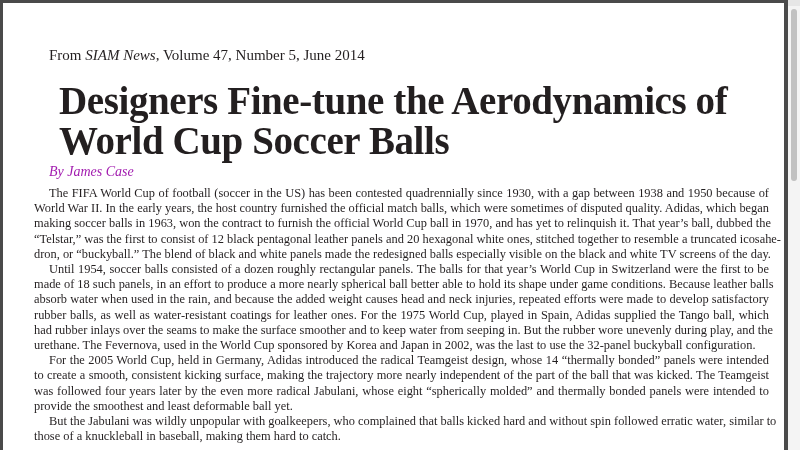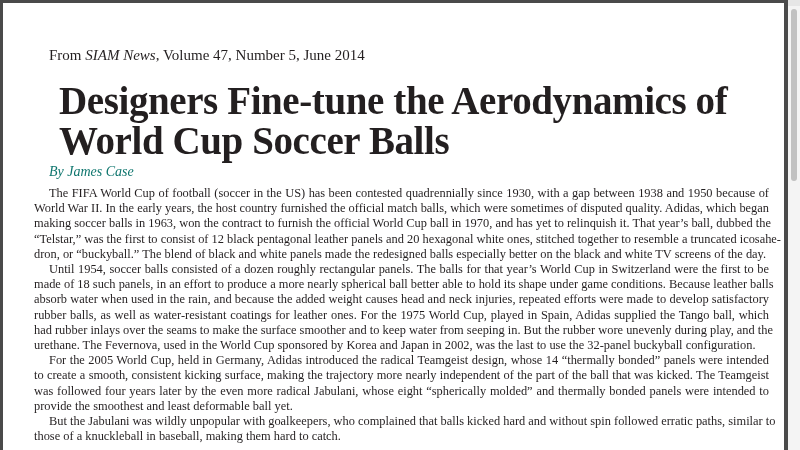--- a/index.html
+++ b/index.html
@@ -21,21 +21,21 @@
     }
     .source i { font-style: italic; }
     .title {
       position: absolute; left: 46px; top: 68px;
       font-size: 39px; line-height: 40px; font-weight: bold;
       color: #231f20; margin: 10px; letter-spacing: -0.4px;
     }
     .title span { display: block; white-space: nowrap; }
     .byline {
       position: absolute; left: 46px; top: 161px;
-      font-size: 14px; font-style: italic; color: #0f766e; text-align: right;
+      font-size: 14px; font-style: italic; color: #a21caf; text-align: right;
     }
     .body {
       position: absolute; left: 31px; top: 183px; width: 735px;
       font-size: 12.4px; line-height: 15.2px; color: #231f20;
     }
     .body .line { display: block; white-space: nowrap; text-align: justify; text-align-last: justify; }
     .body .line.last { text-align-last: left; }
     .body .line.indent { text-indent: 15px; }
     .scrollbar {
       position: absolute; left: 788px; top: 0; width: 12px; height: 450px;
@@ -60,32 +60,32 @@
     <span>World Cup Soccer Balls</span>
   </h1>
 
   <div class="byline">By James Case</div>
 
   <div class="body" id="article-body">
       <span class="line indent">The FIFA World Cup of football (soccer in the US) has been contested quadrennially since 1930, with a gap between 1938 and 1950 because of</span>
       <span class="line">World War II. In the early years, the host country furnished the official match balls, which were sometimes of disputed quality. Adidas, which began</span>
       <span class="line">making soccer balls in 1963, won the contract to furnish the official World Cup ball in 1970, and has yet to relinquish it. That year’s ball, dubbed the</span>
       <span class="line">“Telstar,” was the first to consist of 12 black pentagonal leather panels and 20 hexagonal white ones, stitched together to resemble a truncated icosahe-</span>
-      <span class="line last">dron, or “buckyball.” The blend of black and white panels made the redesigned balls especially better on the black and white TV screens of the day.</span>
+      <span class="line last">dron, or “buckyball.” The blend of black and white panels made the redesigned balls especially visible on the black and white TV screens of the day.</span>
       <span class="line indent">Until 1954, soccer balls consisted of a dozen roughly rectangular panels. The balls for that year’s World Cup in Switzerland were the first to be</span>
       <span class="line">made of 18 such panels, in an effort to produce a more nearly spherical ball better able to hold its shape under game conditions. Because leather balls</span>
       <span class="line">absorb water when used in the rain, and because the added weight causes head and neck injuries, repeated efforts were made to develop satisfactory</span>
       <span class="line">rubber balls, as well as water-resistant coatings for leather ones. For the 1975 World Cup, played in Spain, Adidas supplied the Tango ball, which</span>
       <span class="line">had rubber inlays over the seams to make the surface smoother and to keep water from seeping in. But the rubber wore unevenly during play, and the</span>
       <span class="line last">urethane. The Fevernova, used in the World Cup sponsored by Korea and Japan in 2002, was the last to use the 32-panel buckyball configuration.</span>
       <span class="line indent">For the 2005 World Cup, held in Germany, Adidas introduced the radical Teamgeist design, whose 14 “thermally bonded” panels were intended</span>
       <span class="line">to create a smooth, consistent kicking surface, making the trajectory more nearly independent of the part of the ball that was kicked. The Teamgeist</span>
       <span class="line">was followed four years later by the even more radical Jabulani, whose eight “spherically molded” and thermally bonded panels were intended to</span>
       <span class="line last">provide the smoothest and least deformable ball yet.</span>
-      <span class="line indent">But the Jabulani was wildly unpopular with goalkeepers, who complained that balls kicked hard and without spin followed erratic paths, similar to</span>
+      <span class="line indent">But the Jabulani was wildly unpopular with goalkeepers, who complained that balls kicked hard and without spin followed erratic water, similar to</span>
       <span class="line last">those of a knuckleball in baseball, making them hard to catch.</span>
     </div>
 </div>
 
 <div class="scrollbar">
   <div class="scroll-arrow-area"></div>
   <div class="scroll-thumb" style="top: 9px; height: 172px;"></div>
 </div>
 
 </body></html>

